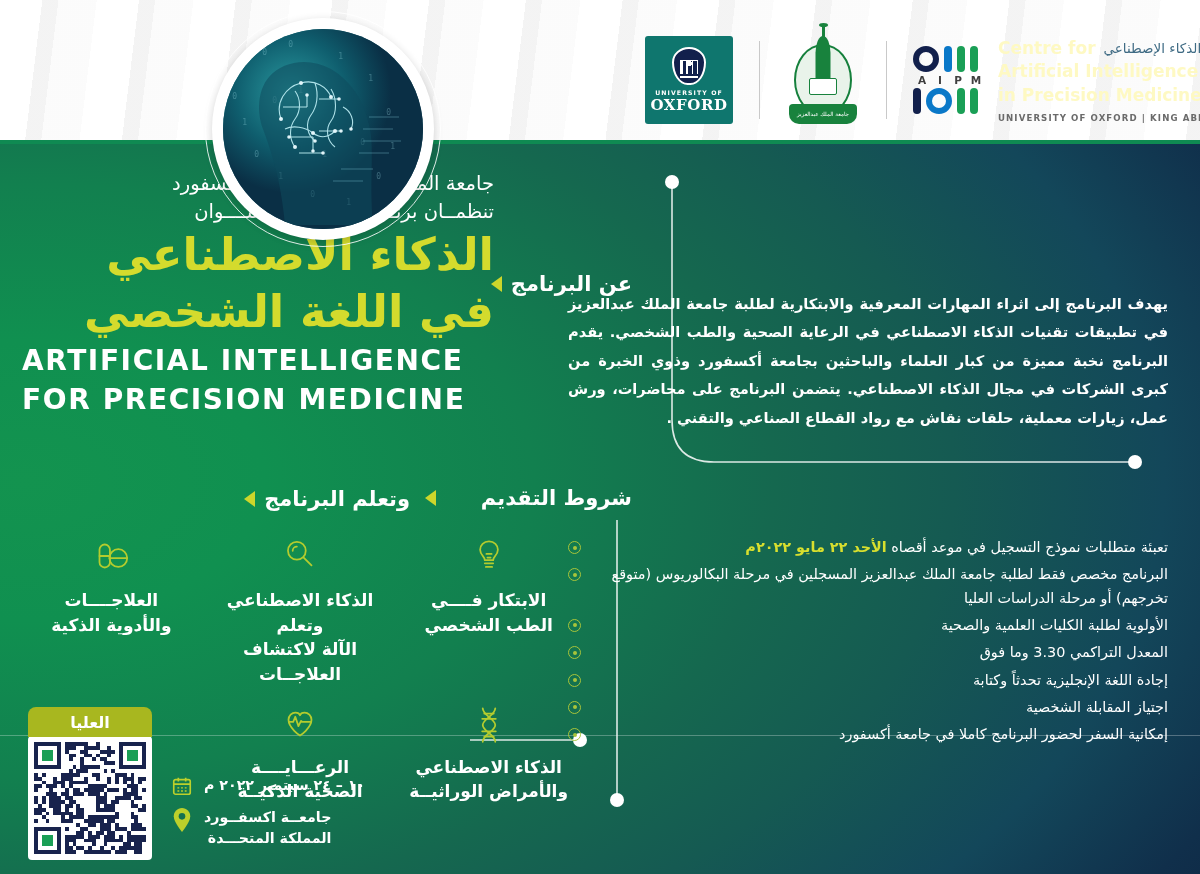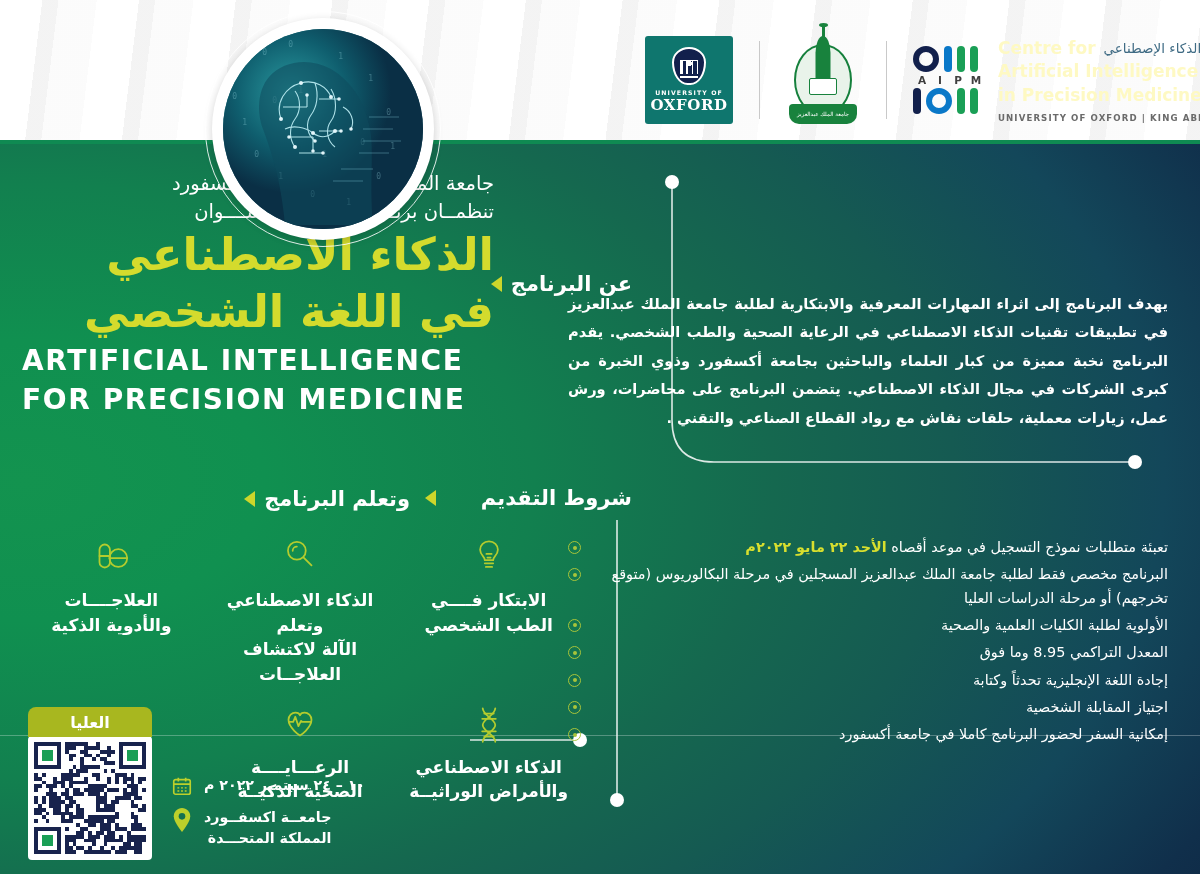--- a/index.html
+++ b/index.html
@@ -436,21 +436,21 @@
       <li>
         <span class="mark"></span>
         <span class="txt">البرنامج مخصص فقط لطلبة جامعة الملك عبدالعزيز المسجلين في مرحلة البكالوريوس (متوقع تخرجهم) أو مرحلة الدراسات العليا</span>
       </li>
       <li>
         <span class="mark"></span>
         <span class="txt">الأولوية لطلبة الكليات العلمية والصحية</span>
       </li>
       <li>
         <span class="mark"></span>
-        <span class="txt">المعدل التراكمي 8.95 وما فوق</span>
+        <span class="txt">المعدل التراكمي 3.30 وما فوق</span>
       </li>
       <li>
         <span class="mark"></span>
         <span class="txt">إجادة اللغة الإنجليزية تحدثاً وكتابة</span>
       </li>
       <li>
         <span class="mark"></span>
         <span class="txt">اجتياز المقابلة الشخصية</span>
       </li>
       <li>

